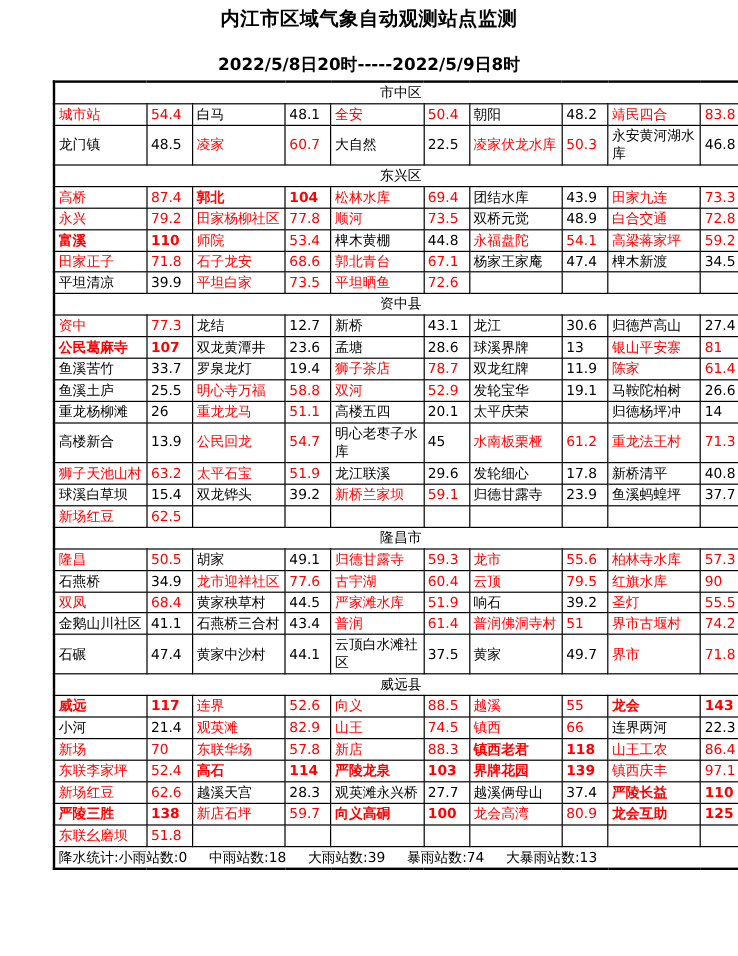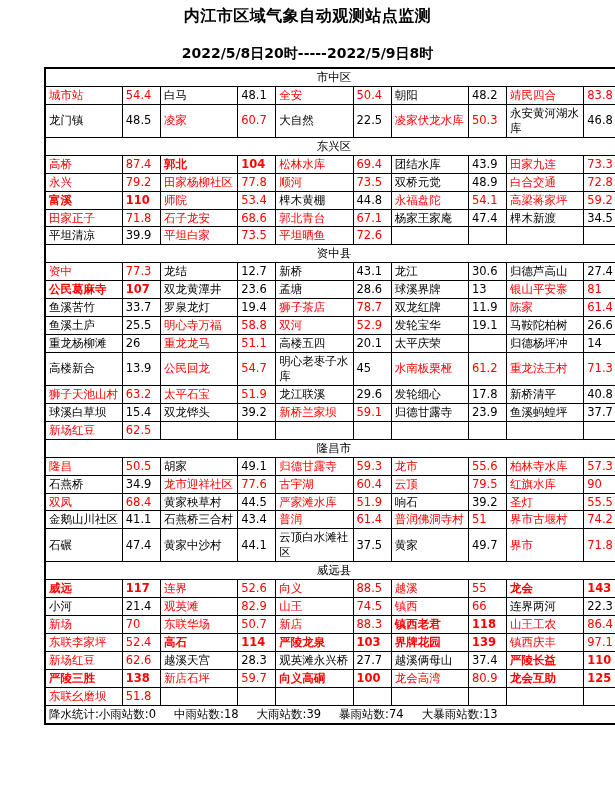--- a/index.html
+++ b/index.html
@@ -362,21 +362,21 @@
         <td class="val red">74.5</td>
         <td class="name red">镇西</td>
         <td class="val red">66</td>
         <td class="name">连界两河</td>
         <td class="val">22.3</td>
       </tr>
       <tr>
         <td class="name red">新场</td>
         <td class="val red">70</td>
         <td class="name red">东联华场</td>
-        <td class="val red">50.7</td>
+        <td class="val red">57.8</td>
         <td class="name red">新店</td>
         <td class="val red">88.3</td>
         <td class="name red bold">镇西老君</td>
         <td class="val red bold">118</td>
         <td class="name red">山王工农</td>
         <td class="val red">86.4</td>
       </tr>
       <tr>
         <td class="name red">东联李家坪</td>
         <td class="val red">52.4</td>

